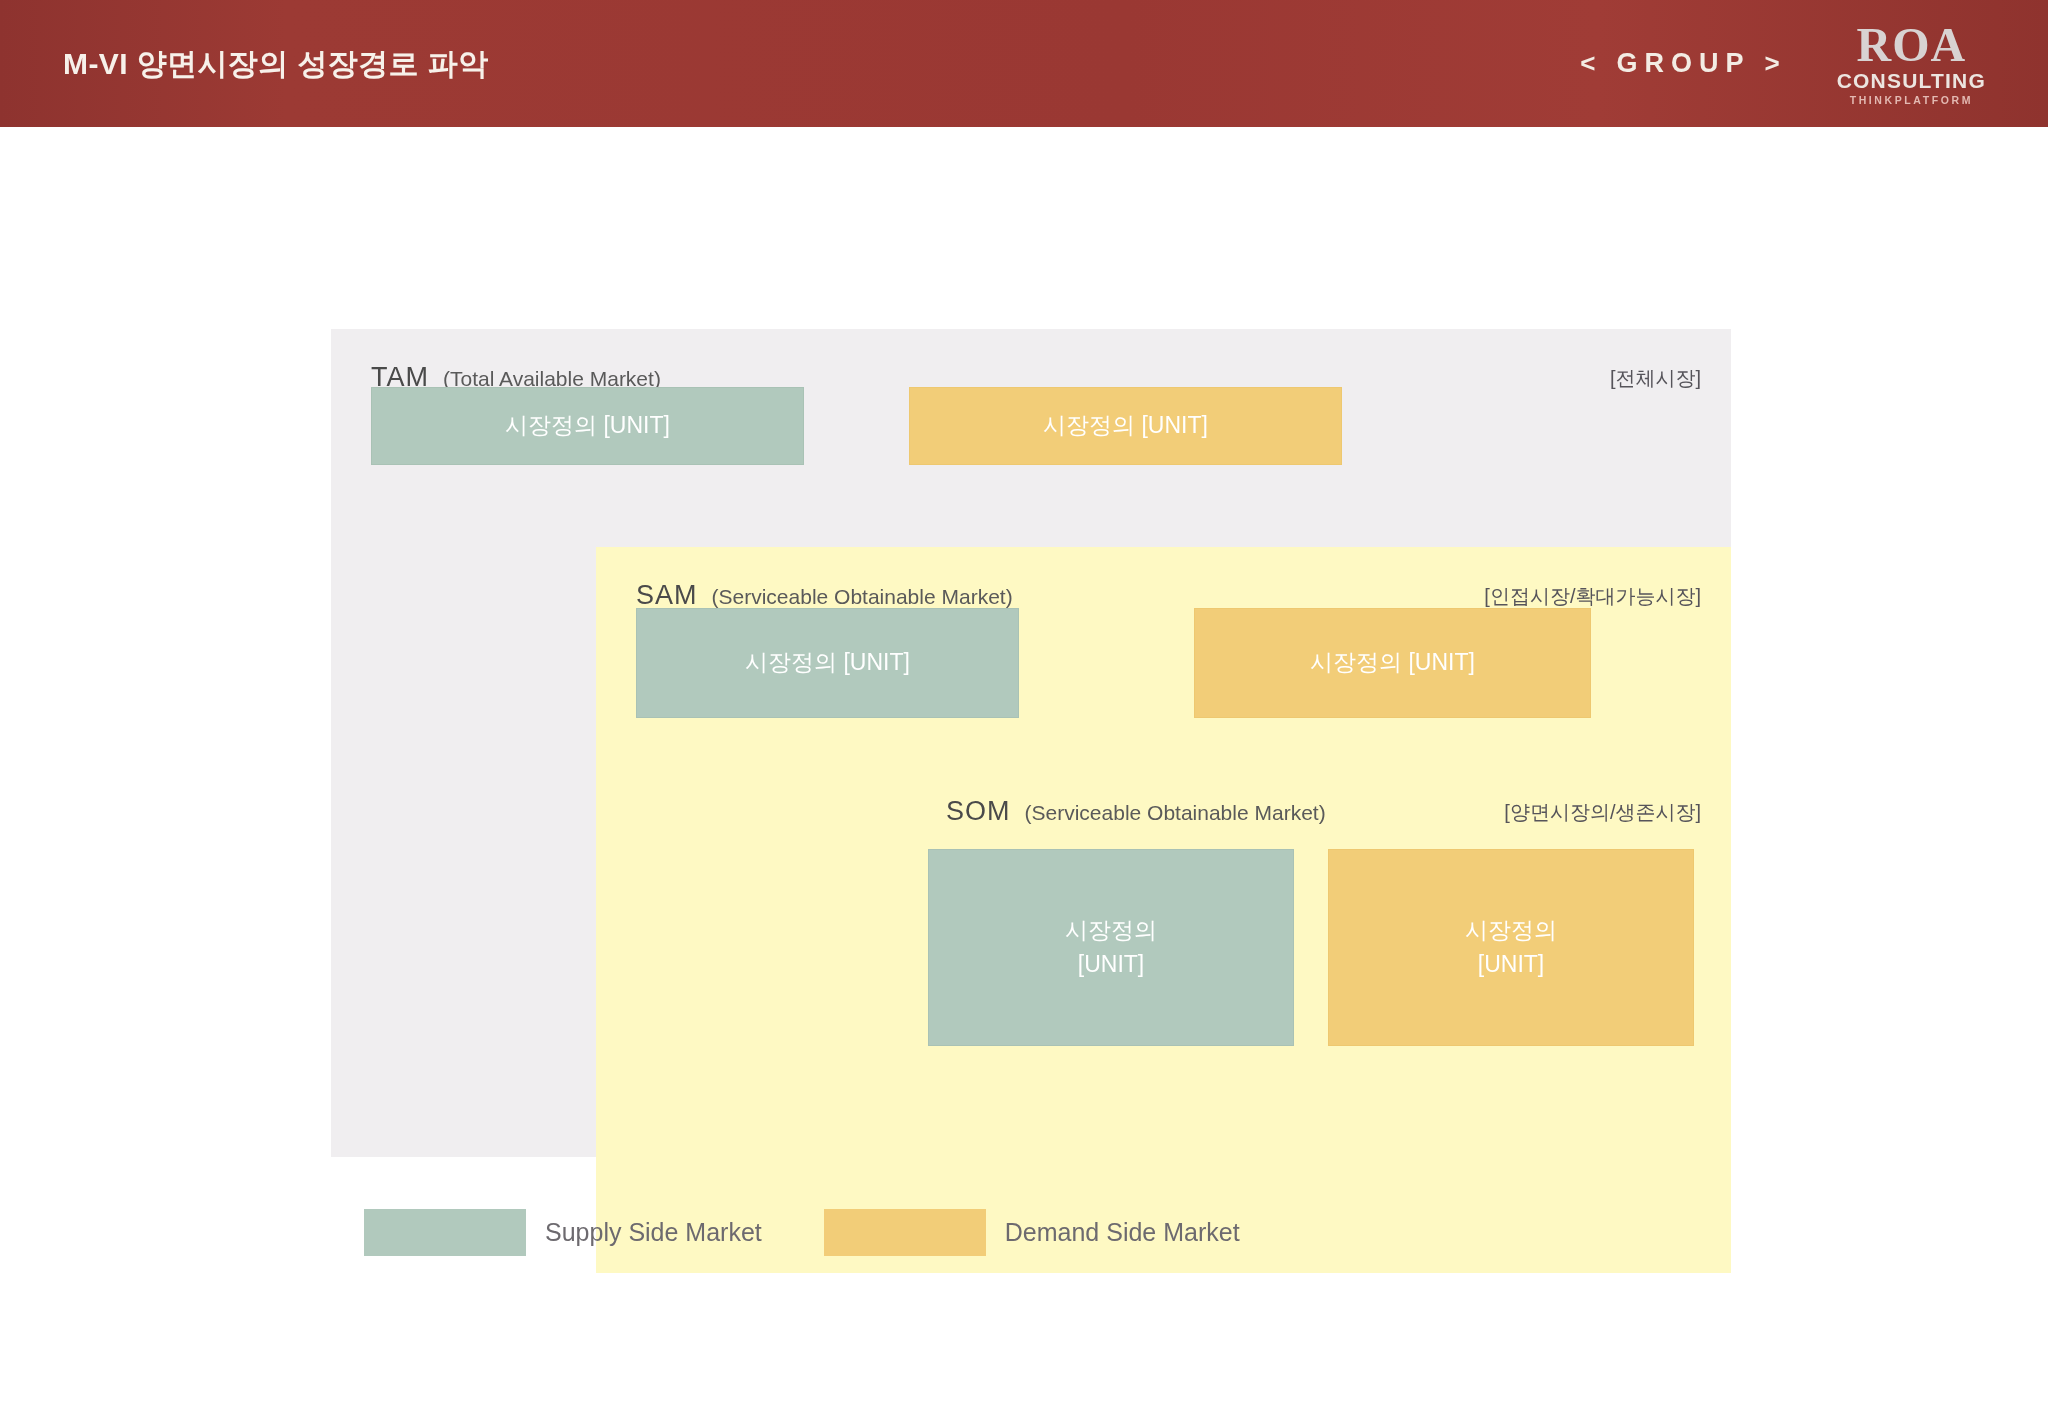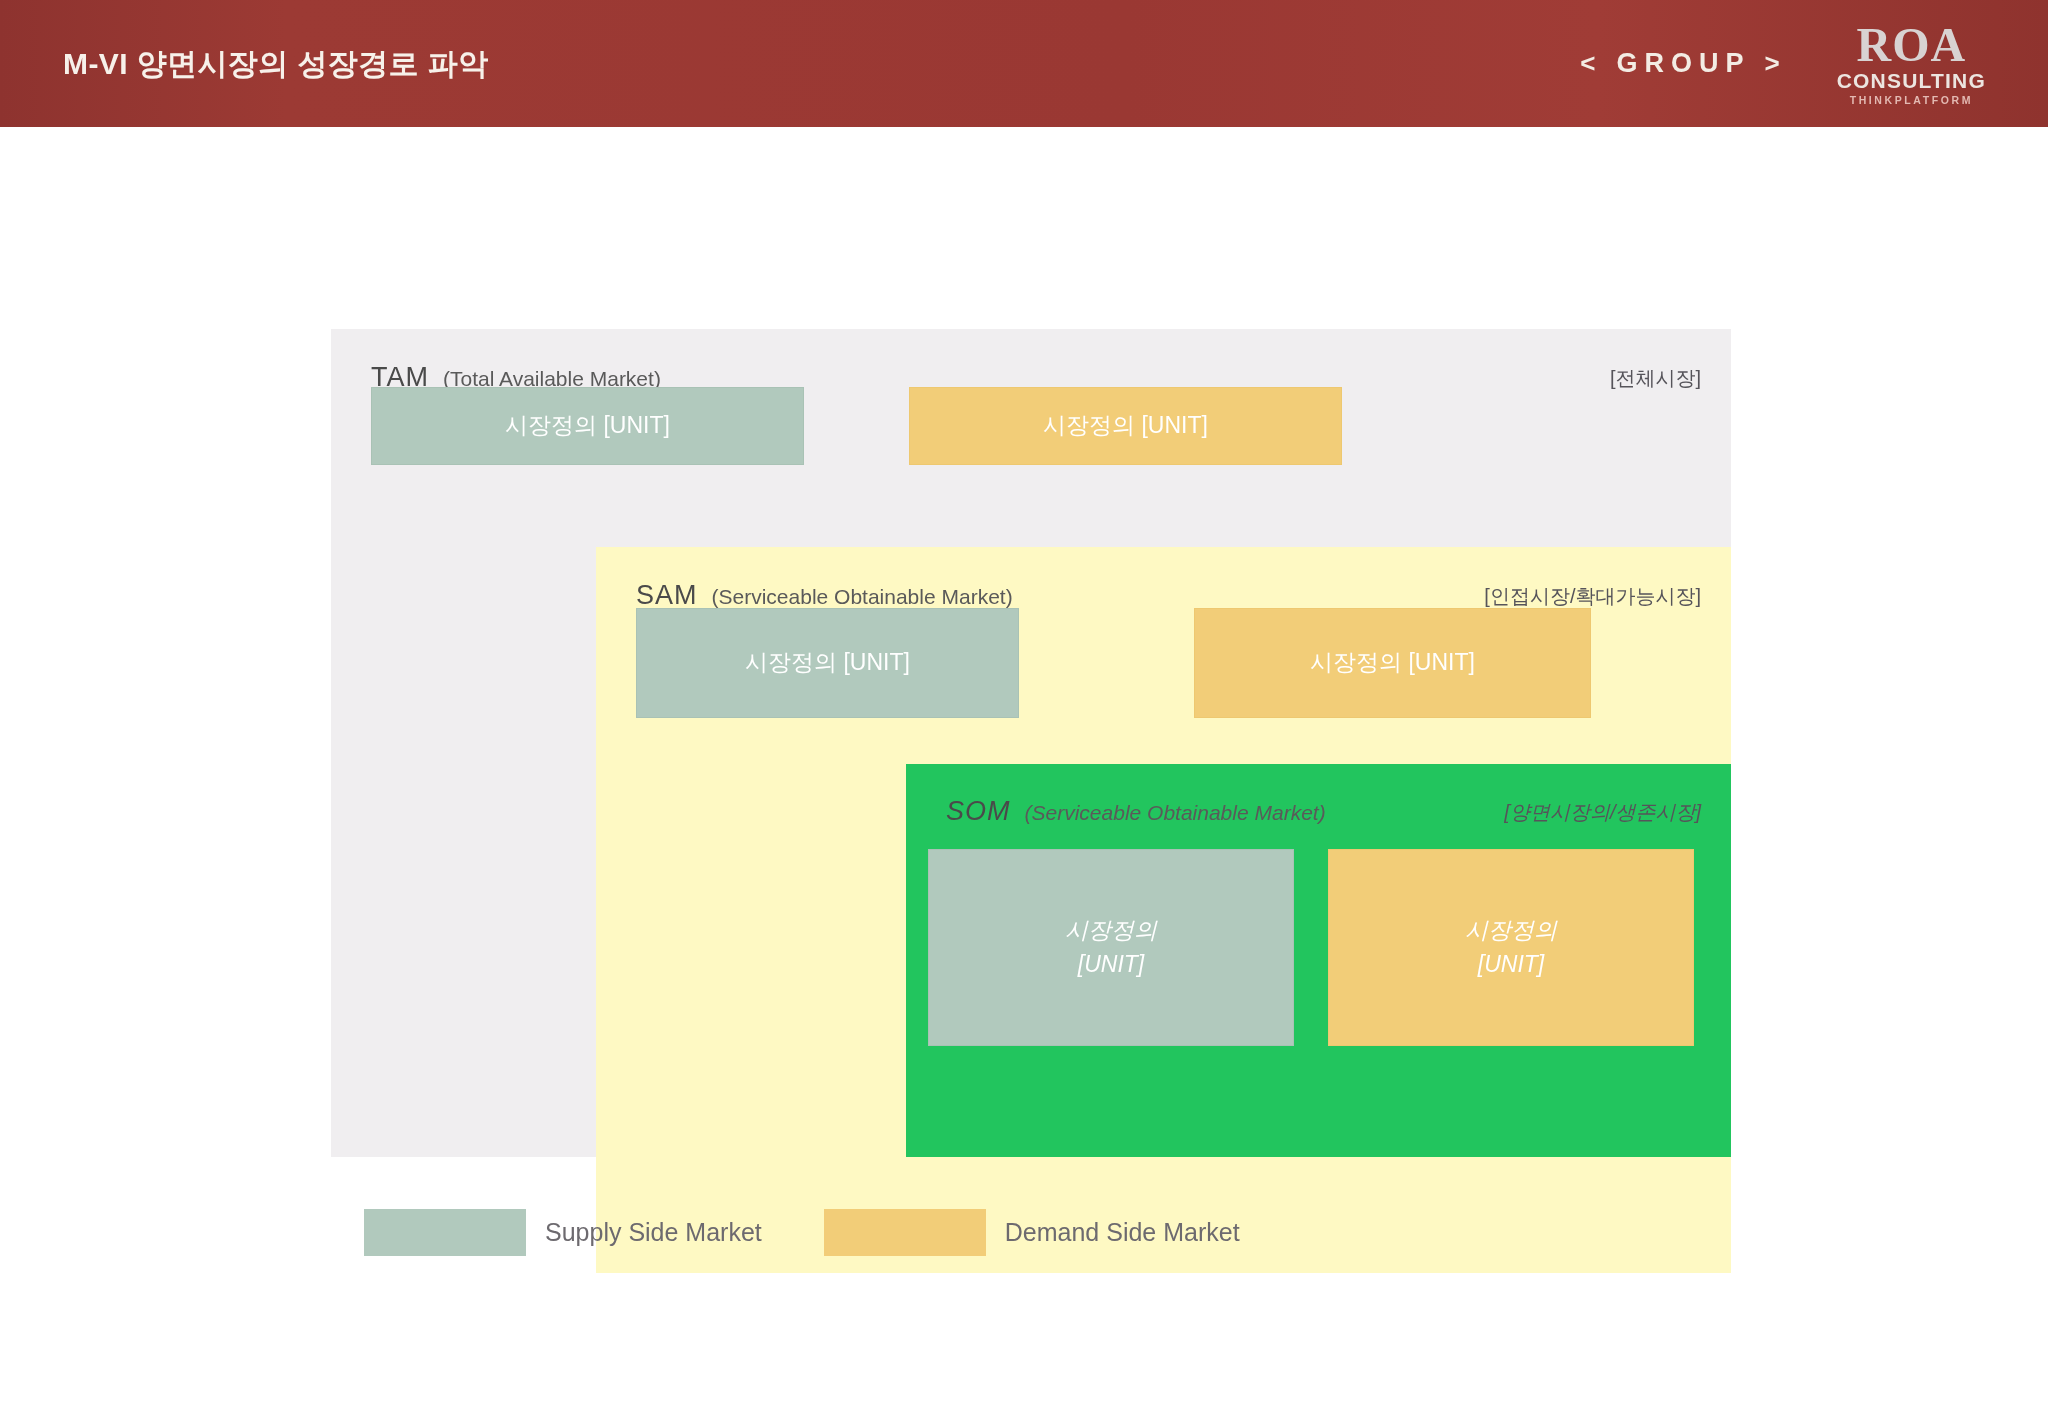--- a/index.html
+++ b/index.html
@@ -115,22 +115,21 @@
     left: 265px; top: 218px;
     width: 1135px;
     height: 726px;
     background: #fef9c3;
   }
   .som-box {
     position: absolute;
     left: 575px; top: 435px;
     width: 825px;
     height: 393px;
-    background: #22c55e;
-    font-style: italic;
+    background: #fef9c3;
   }
 
   .sec-head {
     position: absolute;
     display: flex;
     align-items: baseline;
     white-space: nowrap;
   }
   .sec-abbr {
     font-size: 27px;

